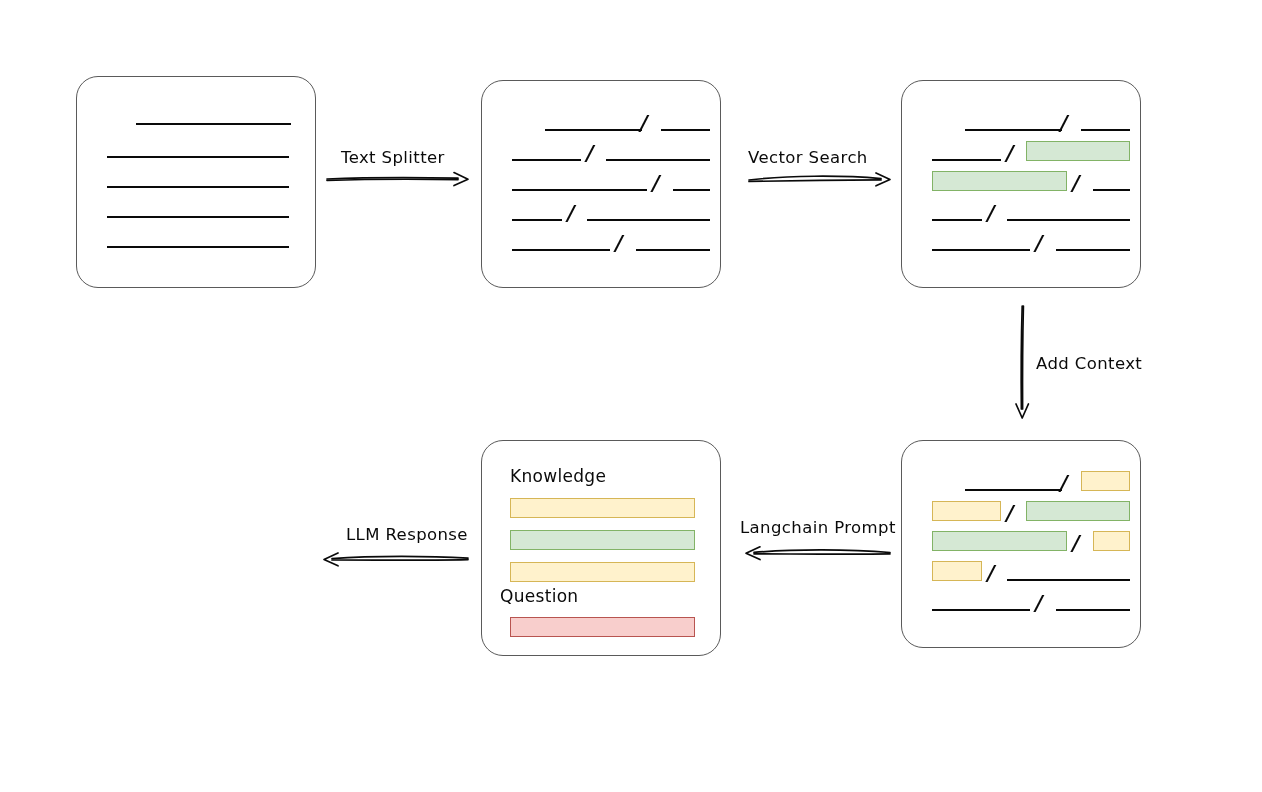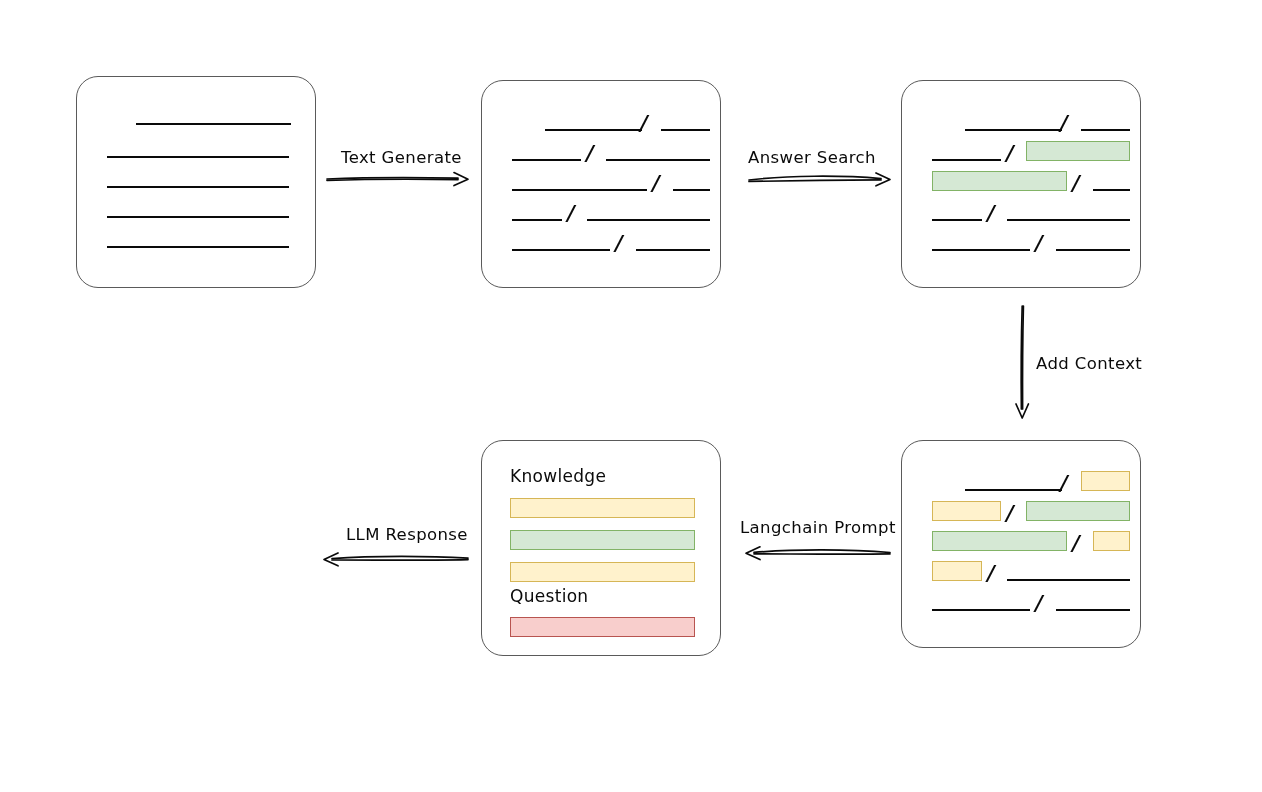--- a/index.html
+++ b/index.html
@@ -180,33 +180,33 @@
     <div class="seg" style="left:30px; top:168px; width:98px;"></div>
     <div class="slash" style="left:133px; top:151px;">/</div>
     <div class="seg" style="left:154px; top:168px; width:74px;"></div>
   </div>
 
   <div class="doc-box" style="left:481px; top:440px; width:240px; height:216px;">
     <div class="box-title" style="left:28px; top:25px;text-align:right;">Knowledge</div>
     <div class="chip chip-yellow" style="left:28px; top:57px; width:185px;"></div>
     <div class="chip chip-green" style="left:28px; top:89px; width:185px;"></div>
     <div class="chip chip-yellow" style="left:28px; top:121px; width:185px;"></div>
-    <div class="box-title" style="left:28px; top:145px;">Question</div>
+    <div class="box-title" style="left:18px; top:145px;">Question</div>
     <div class="chip chip-red" style="left:28px; top:176px; width:185px;"></div>
   </div>
 
 
-  <div class="hand" style="left:341px; top:148px;">Text Generate</div>
+  <div class="hand" style="left:341px; top:148px;">Text Splitter</div>
   <svg class="arrow-svg" style="left:326px; top:168px;" width="145" height="22" viewBox="0 0 145 22">
     <path d="M1,11 C38,9.6 86,9.4 132,10.2"></path>
     <path d="M1,12.4 C38,11.2 86,11.0 132,11.6"></path>
     <path d="M128,4.6 L142,11.2 L128,17.6"></path>
   </svg>
 
-  <div class="hand" style="left:748px; top:148px;">Answer Search</div>
+  <div class="hand" style="left:748px; top:148px;">Vector Search</div>
   <svg class="arrow-svg" style="left:748px; top:168px;" width="145" height="22" viewBox="0 0 145 22">
     <path d="M1,12 C40,7.5 92,7.0 133,10.6"></path>
     <path d="M1,13.4 C40,13.0 92,12.0 133,11.9"></path>
     <path d="M128,5.0 L142,11.4 L128,17.8"></path>
   </svg>
 
   <div class="hand" style="left:1036px; top:354px;">Add Context</div>
   <svg class="arrow-svg" style="left:1010px; top:305px;" width="24" height="115" viewBox="0 0 24 115">
     <path d="M12.2,1 C11.2,34 11.0,72 11.4,104"></path>
     <path d="M13.4,1 C12.6,34 12.4,72 12.6,104"></path>

